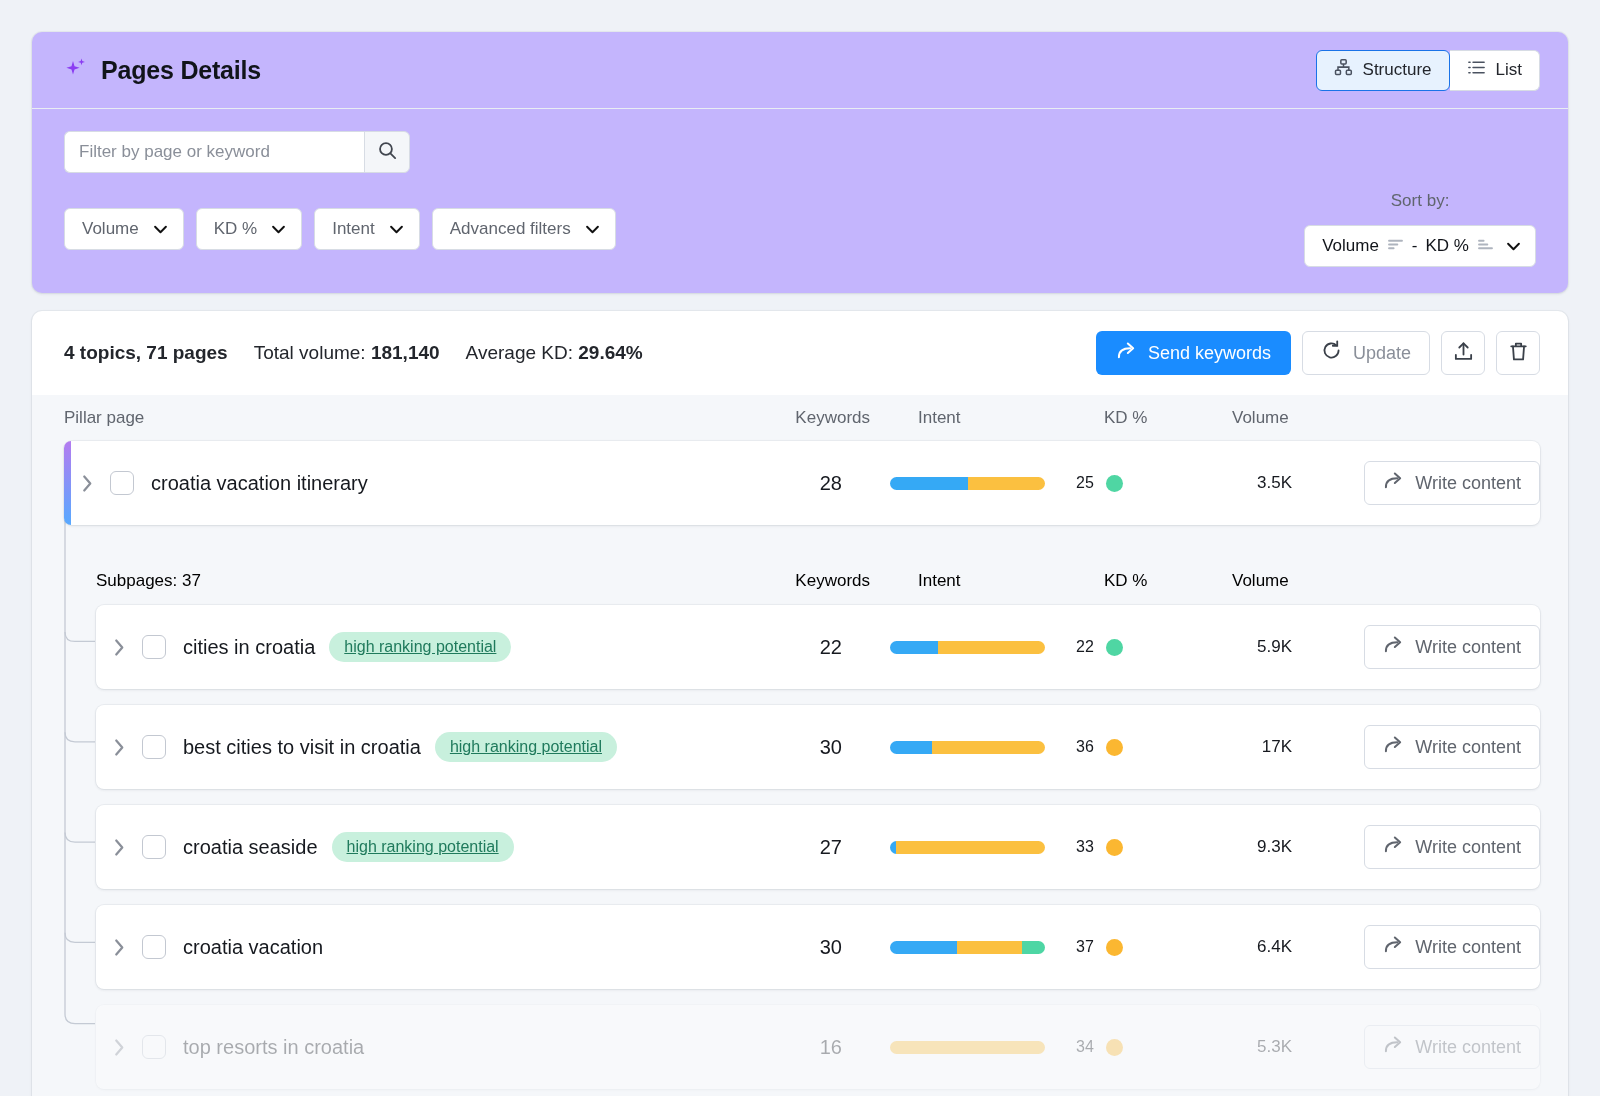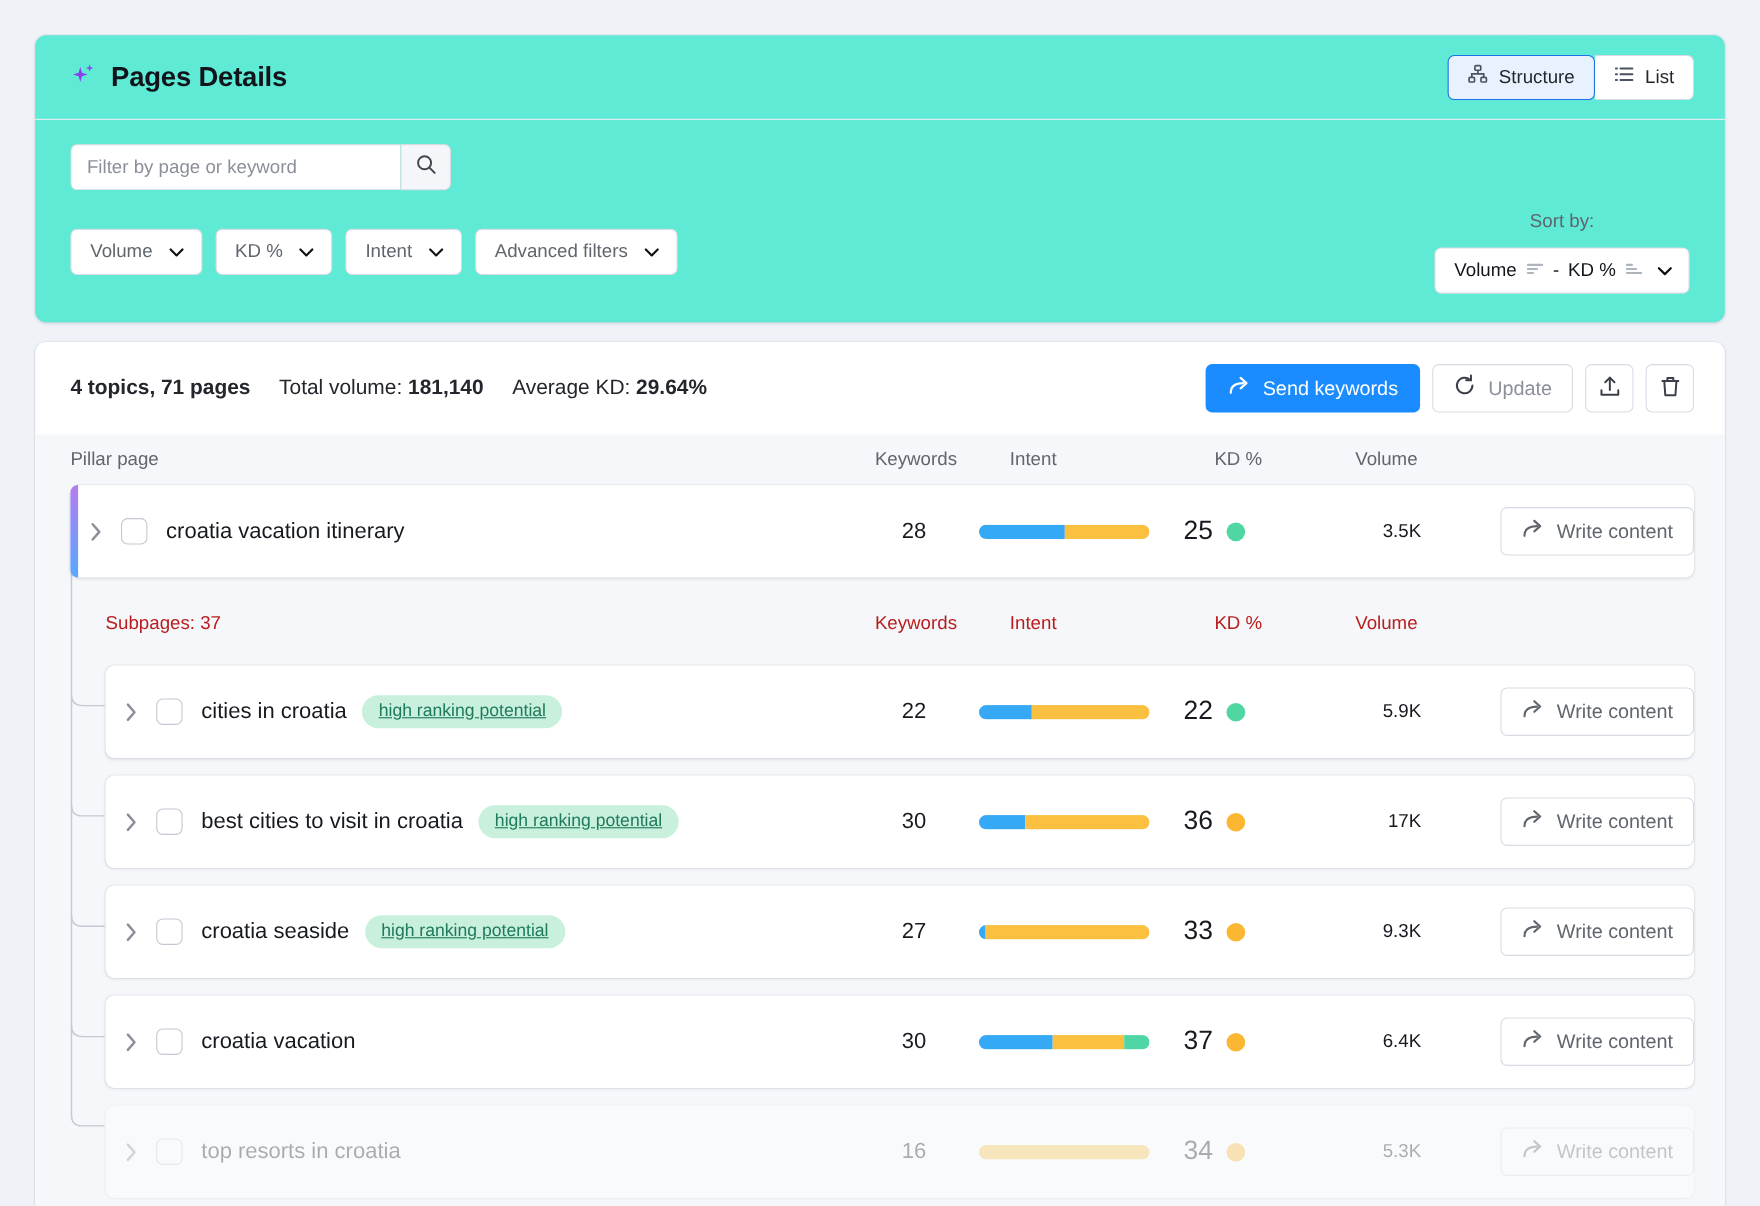--- a/index.html
+++ b/index.html
@@ -6,21 +6,21 @@
   html, body {
     width: 1600px; height: 1096px;
     background: #eff2f7;
     font-family: "Liberation Sans", sans-serif;
     overflow: hidden;
   }
   .page { position: relative; width: 1600px; height: 1096px; padding: 32px; }
 
   
   .panel {
-    background: #5eead4;
+    background: #c4b5fd;
     border-radius: 10px;
     box-shadow: 0 1px 3px rgba(30,40,60,.10), 0 0 0 1px rgba(30,40,60,.04);
   }
   .panel-head {
     height: 77px;
     display: flex; align-items: center; justify-content: space-between;
     padding: 0 28px 0 32px;
     border-bottom: 1px solid #e9edf3;
   }
   .title-wrap { display: flex; align-items: center; gap: 13px; }
@@ -140,33 +140,33 @@
   .badge {
     margin-left: 14px; height: 30px; display: inline-flex; align-items: center;
     padding: 0 15px; border-radius: 15px; background: #c8f0dd;
     color: #1f7a5c; font-size: 16px; white-space: nowrap; text-decoration: underline;
   }
   .cell-kw { width: 140px; font-size: 20px; color: #16191f; text-align: right; padding-right: 48px; }
   .cell-intent { width: 186px; display: flex; align-items: center; }
   .ibar { width: 155px; height: 13px; border-radius: 7px; overflow: hidden; display: flex; background: transparent; }
   .ibar i { display: block; height: 100%; }
   .cell-kd { width: 128px; display: flex; align-items: center; gap: 12px; }
-  .kd-val { font-size: 24px; color: #16191f; }
+  .kd-val { font-size: 16px; color: #16191f; }
   .kd-dot { width: 17px; height: 17px; border-radius: 50%; display: block; }
   .cell-vol { width: 140px; font-size: 17px; color: #16191f; text-align: right; padding-right: 52px; }
   .cell-act { width: 196px; display: flex; justify-content: flex-end; }
   .btn-write {
     height: 44px; display: flex; align-items: center; gap: 11px;
     padding: 0 18px; background: #fff; border: 1px solid #d7dce4;
     border-radius: 6px; color: #60656e; font-size: 18px; cursor: pointer;
     font-family: "Liberation Sans", sans-serif; white-space: nowrap;
   }
   .sub-head {
-    display: flex; height: 48px;
-    font-size: 17px; color: #b91c1c; padding-left: 32px;
+    display: flex; align-items: center; height: 48px;
+    font-size: 17px; color: #000000; padding-left: 32px;
   }
   .sub-head .c-name { padding-left: 32px; }
 
   
   .tree { position: absolute; left: 0; top: 0; width: 120px; height: 100%; pointer-events: none; }
 </style>
 </head>
 <body>
 
 <div class="page">

